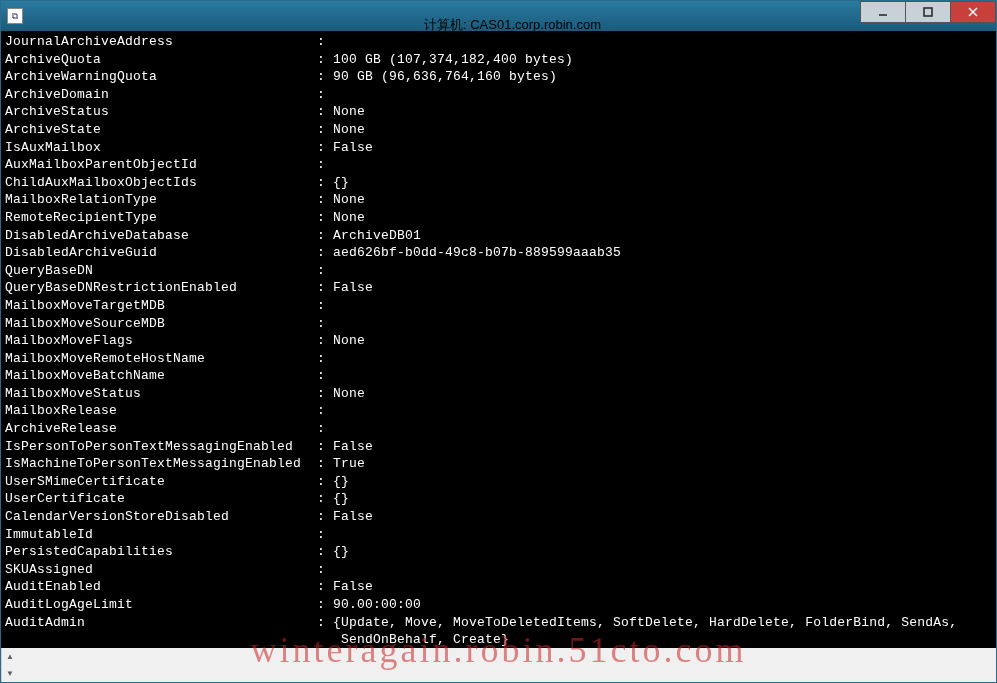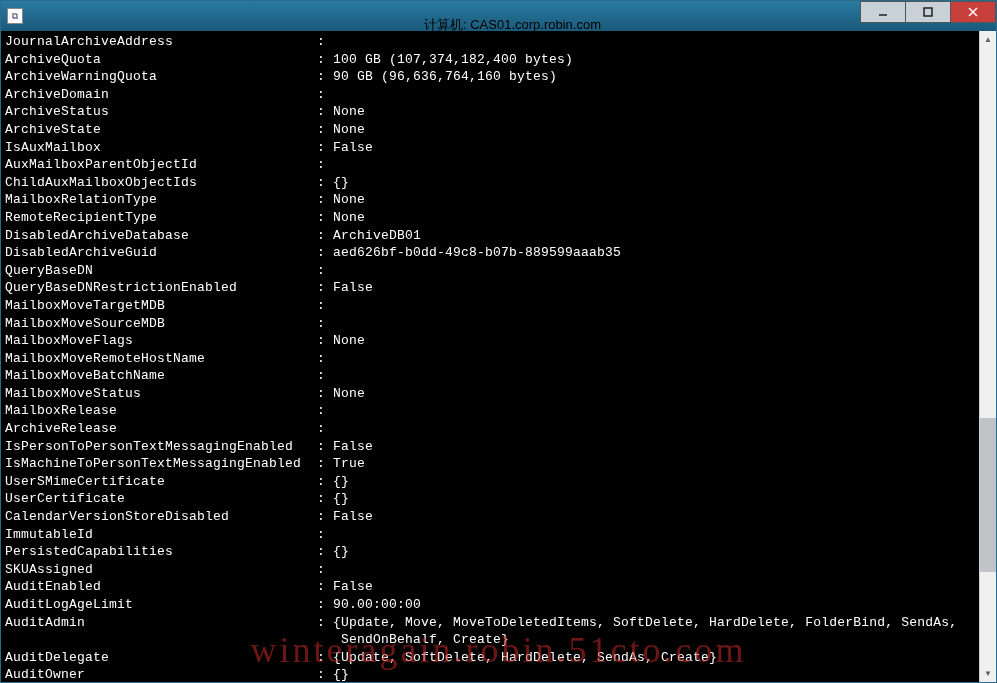--- a/index.html
+++ b/index.html
@@ -53,20 +53,21 @@
   border: 1px solid #555;
   margin-left: -1px;
 }
 .winbtn.min, .winbtn.max { background: #c8d0d8; color: #222; }
 .winbtn.close { background: #c8403b; color: #fff; font-size: 13px; font-weight: bold; }
 .winbtn svg { width: 10px; height: 10px; }
 .client {
   display: flex;
   height: calc(100% - 30px);
   background: #f0f0f0;
+  flex-direction: column;
 }
 .console {
   flex: 1;
   background: #000;
   color: #fff;
   font-family: Consolas, "Courier New", monospace;
   font-size: 13px;
   line-height: 17.6px;
   padding: 2px 4px;
   overflow: hidden;

